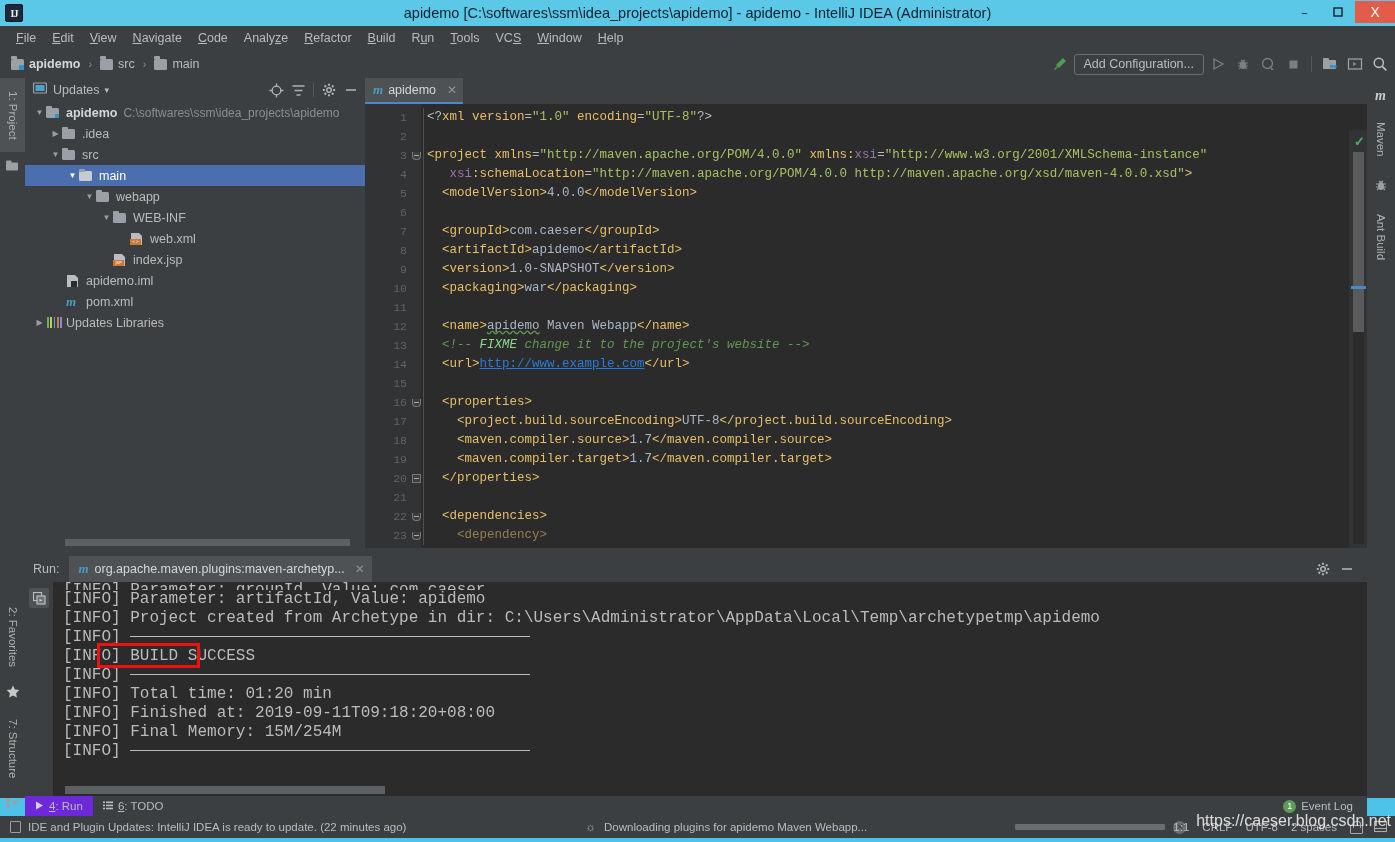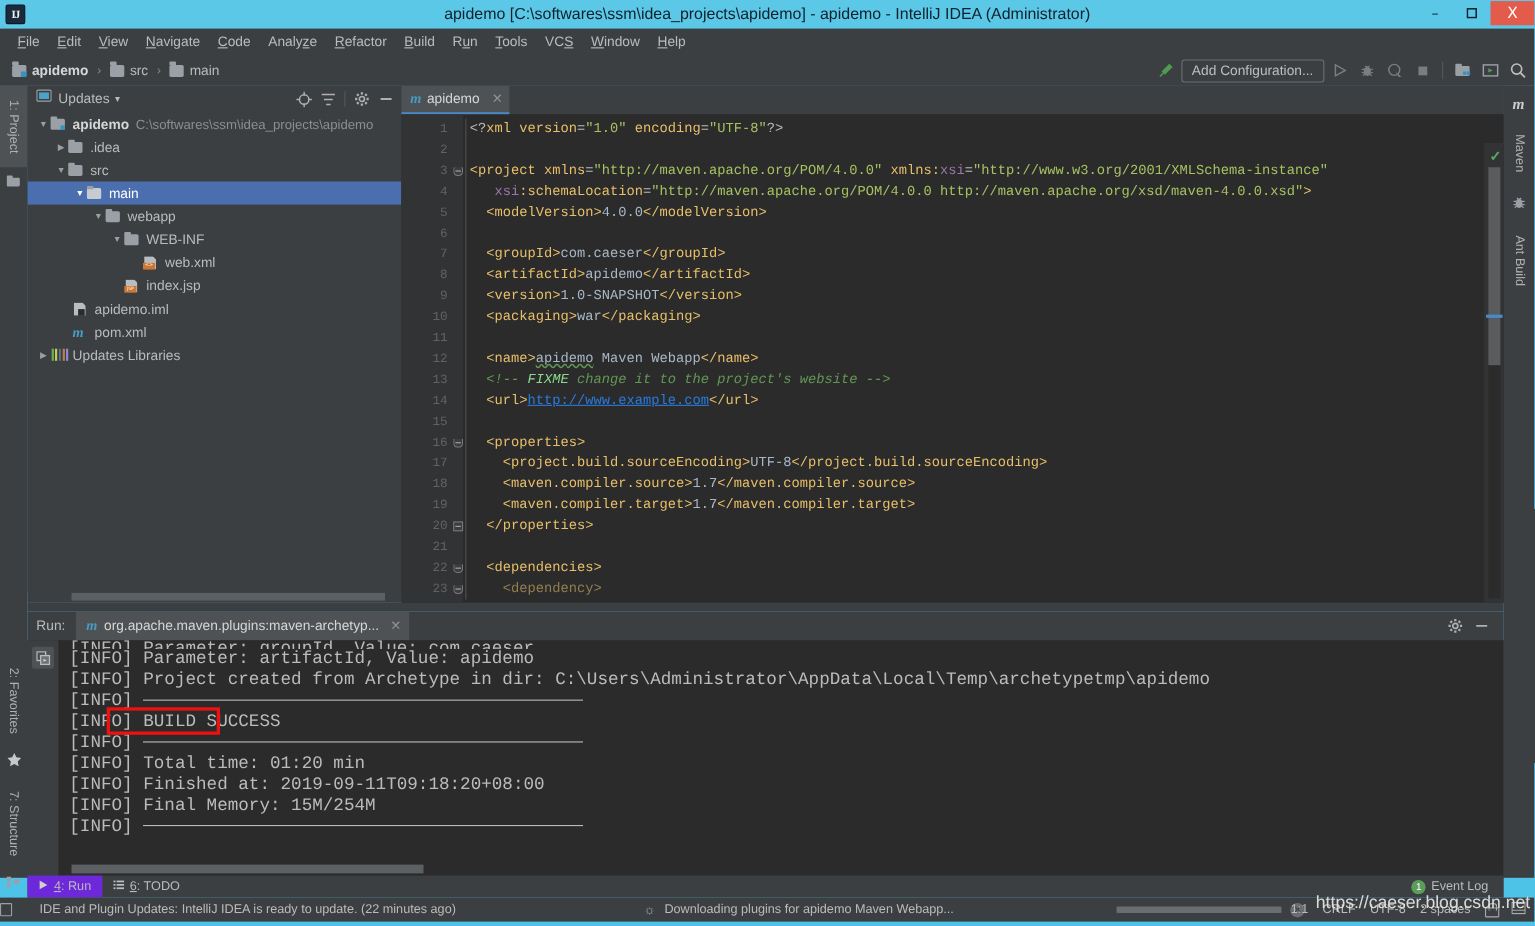--- a/index.html
+++ b/index.html
@@ -201,21 +201,21 @@
   .btab u{text-decoration:underline;}
   .evlog{margin-left:auto;display:flex;align-items:center;gap:5px;padding-right:14px;font-size:11.5px;color:#bbbbbb;}
   .evbadge{width:13px;height:13px;border-radius:50%;background:#5a9e5a;color:#fff;font-size:9px;
            display:flex;align-items:center;justify-content:center;}
 
   
   .statusbar{
     position:absolute;left:0;top:816px;width:1395px;height:22px;background:#3c3f41;
     display:flex;align-items:center;font-size:11.5px;color:#bbbbbb;
   }
-  .sb-left{display:flex;align-items:center;gap:25px;}
+  .sb-left{display:flex;align-items:center;gap:7px;padding-left:10px;}
   .sb-sq{width:11px;height:12px;border:1px solid #9b9ea0;border-radius:1px;}
   .sb-mid{position:absolute;left:585px;display:flex;align-items:center;gap:8px;}
   .spinner{color:#9aa0a6;font-size:12px;}
   .pbar{width:150px;height:6px;background:#6a6e70;border-radius:1px;}
   .sb-x{width:13px;height:13px;border-radius:50%;background:#6a6e70;color:#3c3f41;font-size:9px;
         display:flex;align-items:center;justify-content:center;}
   .sb-right{position:absolute;right:8px;display:flex;align-items:center;gap:13px;}
   .lockic{width:11px;height:13px;position:relative;}
   .lockic:before{content:"";position:absolute;left:0;bottom:0;width:11px;height:7px;border:1px solid #a8abad;border-radius:1px;}
   .lockic:after{content:"";position:absolute;left:2.5px;top:0;width:6px;height:6px;border:1px solid #a8abad;border-bottom:none;border-radius:3px 3px 0 0;}

